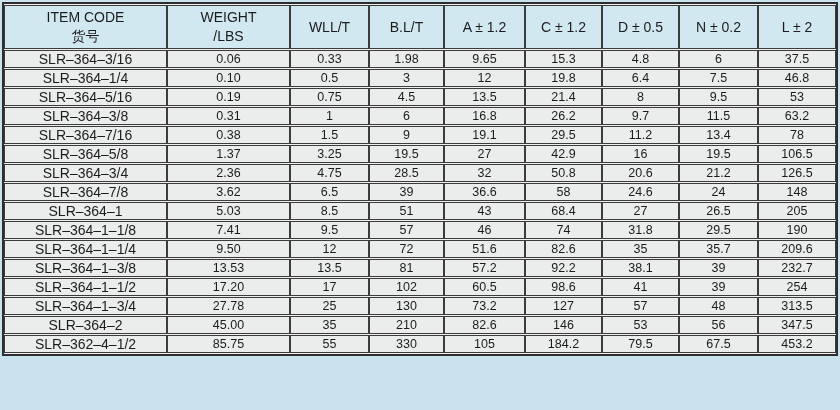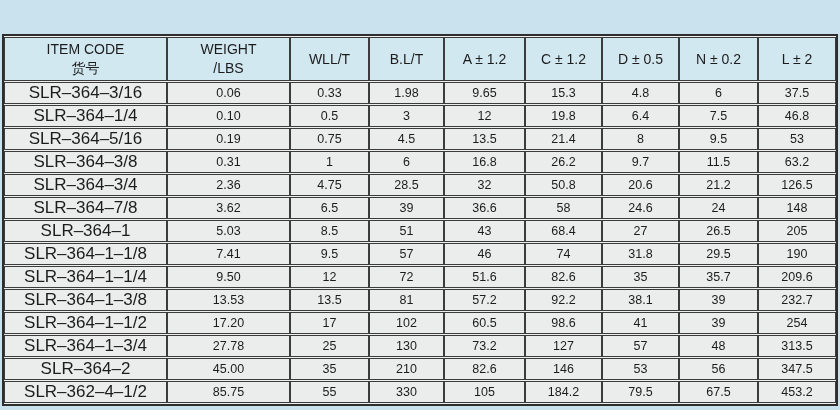--- a/index.html
+++ b/index.html
@@ -12,21 +12,20 @@
     font-family: "Liberation Sans", sans-serif;
   }
   table.spec {
     width: 100%;
     height: 298px;
     table-layout: fixed;
     border-collapse: separate;
     border-spacing: 0 1px;       
     background: #eeeeee;         
     border: 2px solid #2e2e2e;
-    margin-top: 32px;
   }
   th, td {
     border: 1px solid #3c3c3c;
     text-align: center;
     vertical-align: middle;
     color: #1c1c1c;
     overflow: hidden;
     white-space: nowrap;
     padding: 0 2px;
     box-sizing: border-box;
@@ -36,21 +35,21 @@
     font-size: 14px;
     font-weight: normal;
     height: 44px;
     line-height: 1.35;
   }
   tbody td {
     background: #ebedec;
     font-size: 12.5px;
     height: 18px;
   }
-  tbody td:first-child { font-size: 17px; }
+  tbody td:first-child { font-size: 14px; }
 </style>
 </head>
 <body>
 
 <div class="page">
   <table class="spec">
     <colgroup>
       <col style="width:163px">
       <col style="width:123px">
       <col style="width:79px">
@@ -119,20 +118,42 @@
           <td>0.31</td>
           <td>1</td>
           <td>6</td>
           <td>16.8</td>
           <td>26.2</td>
           <td>9.7</td>
           <td>11.5</td>
           <td>63.2</td>
         </tr>
         <tr>
+          <td>SLR–364–7/16</td>
+          <td>0.38</td>
+          <td>1.5</td>
+          <td>9</td>
+          <td>19.1</td>
+          <td>29.5</td>
+          <td>11.2</td>
+          <td>13.4</td>
+          <td>78</td>
+        </tr>
+        <tr>
+          <td>SLR–364–5/8</td>
+          <td>1.37</td>
+          <td>3.25</td>
+          <td>19.5</td>
+          <td>27</td>
+          <td>42.9</td>
+          <td>16</td>
+          <td>19.5</td>
+          <td>106.5</td>
+        </tr>
+        <tr>
           <td>SLR–364–3/4</td>
           <td>2.36</td>
           <td>4.75</td>
           <td>28.5</td>
           <td>32</td>
           <td>50.8</td>
           <td>20.6</td>
           <td>21.2</td>
           <td>126.5</td>
         </tr>

